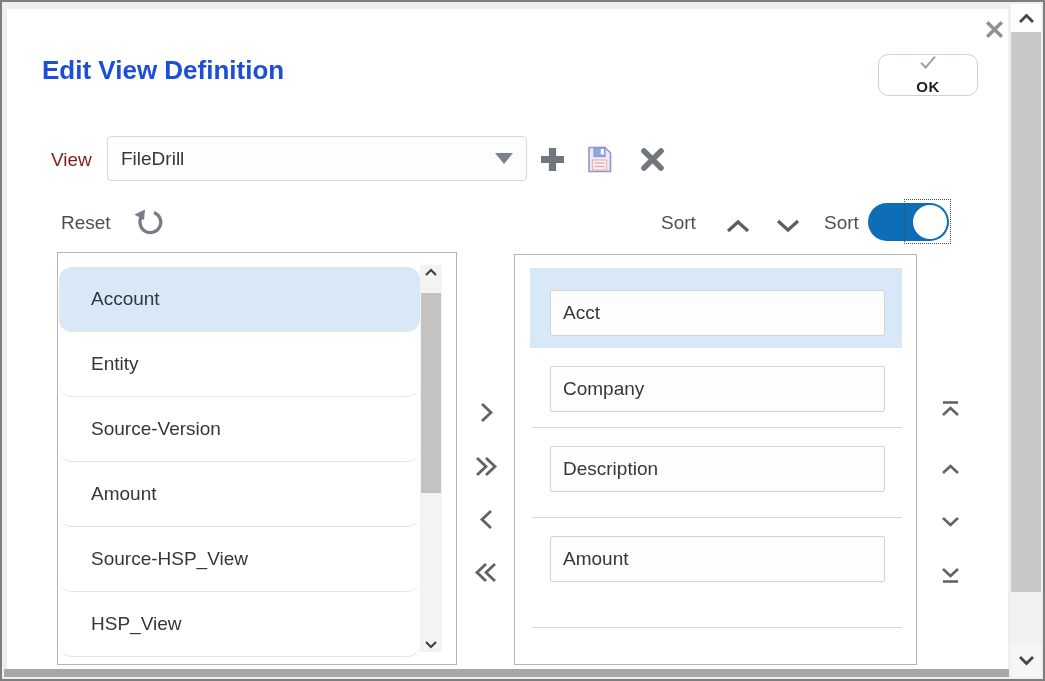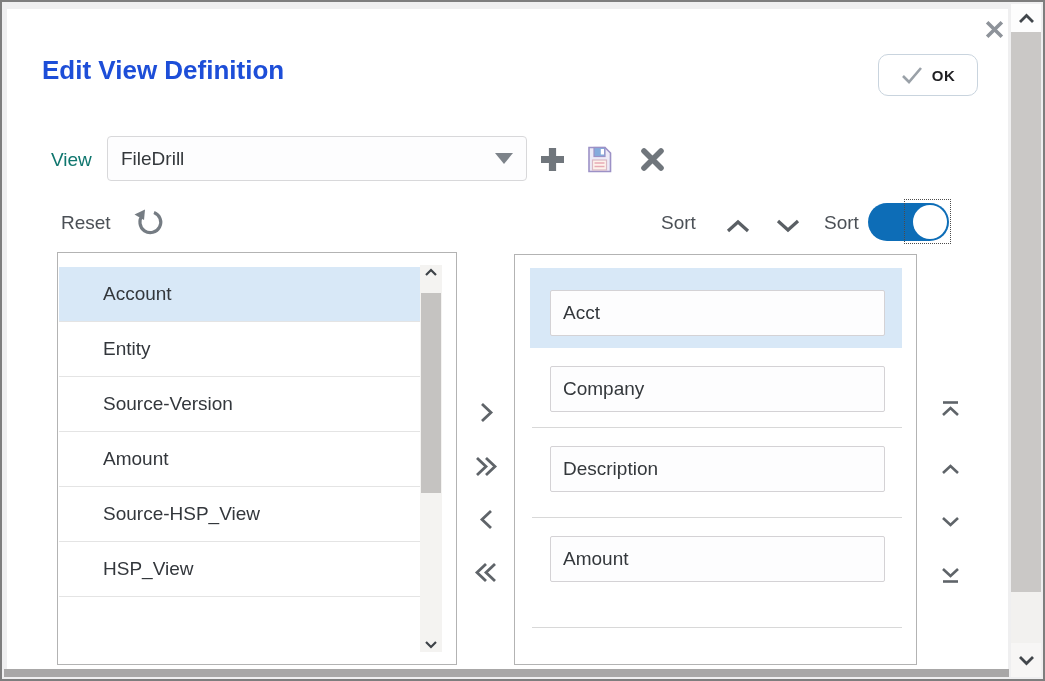--- a/index.html
+++ b/index.html
@@ -19,25 +19,25 @@
   .page-scrollbar .thumb { position:absolute; top:28px; left:0; right:0; height:560px; background:#cac8c6; }
   .page-scrollbar .btn-down { position:absolute; bottom:0; left:0; right:0; height:34px; background:#f7f6f5;
         display:flex; align-items:center; justify-content:center; }
 
   
   .close-x { position:absolute; left:976px; top:9px; width:22px; height:22px; cursor:pointer;
              display:flex; align-items:center; justify-content:center; background:none; border:none; }
   .title { position:absolute; left:35px; top:46px; font-size:26px; font-weight:bold; color:#1d4ed8; }
   .ok-btn { position:absolute; left:871px; top:45px; width:100px; height:42px; background:#fff;
             border:1px solid #c9d4de; border-radius:10px; display:flex; align-items:center;
-            justify-content:center; gap:9px; cursor:pointer; }
+            justify-content:center; gap:9px; cursor:pointer;flex-direction:column; }
   .ok-btn span { font-size:15px; font-weight:bold; color:#1f1f22; letter-spacing:0.5px; }
 
   
-  .view-label { position:absolute; left:44px; top:140px; font-size:19px; color:#0f766e; }
+  .view-label { position:absolute; left:44px; top:140px; font-size:19px; color:#7f1d1d; }
   .dropdown { position:absolute; left:100px; top:127px; width:420px; height:45px; background:#fdfdfe;
               border:1px solid #d8d8da; border-radius:4px; display:flex; align-items:center;
               padding:0 13px; cursor:pointer; }
   .dropdown .value { font-size:19px; color:#34383c; flex:1; }
   .dd-arrow { width:0; height:0; border-left:9px solid transparent; border-right:9px solid transparent;
               border-top:11px solid #7d838a; }
   .icon-btn { position:absolute; background:none; border:none; cursor:pointer; padding:0;
               display:flex; align-items:center; justify-content:center; }
   #btn-add  { left:530px; top:135px; width:30px; height:30px; }
   #btn-save { left:579px; top:136px; width:27px; height:28px; }
@@ -59,22 +59,22 @@
   .toggle.on .knob { left:45px; }
   .toggle .focus-ring { position:absolute; left:36px; top:-4px; width:47px; height:45px;
                         border:1px dotted #4c4c4c; }
 
   
   .list-box { position:absolute; background:#fff; border:1px solid #b3b3b3; }
   #left-box  { left:50px;  top:243px; width:400px; height:413px; }
   #right-box { left:507px; top:245px; width:403px; height:411px; }
 
   #avail-rows { position:absolute; left:1px; top:14px; width:361px; }
-  .avail-row { position:relative; height:55px; display:flex; align-items:center; padding-left:44px;
-               border-bottom:1px solid #e4e4e4; cursor:pointer; }
+  .avail-row { position:relative; height:65px; display:flex; align-items:center; padding-left:32px;
+               border-bottom:1px solid #e4e4e4; cursor:pointer;border-radius:13px; }
   .avail-row.selected { background: var(--highlight, #d8e8f7); }
   .avail-row span { font-size:19px; color:#33373c; }
 
   .inner-scroll { position:absolute; left:362px; top:12px; bottom:12px; width:22px; background:#f4f3f1; }
   .inner-scroll .chev-up   { position:absolute; top:2px; left:0; right:0; display:flex; justify-content:center; }
   .inner-scroll .thumb     { position:absolute; top:28px; left:1px; right:1px; height:200px; background:#c5c3c1; }
   .inner-scroll .chev-down { position:absolute; bottom:2px; left:0; right:0; display:flex; justify-content:center; }
 
   #sel-rows { position:absolute; left:15px; top:0; width:372px; }
   .sel-row { position:relative; }

